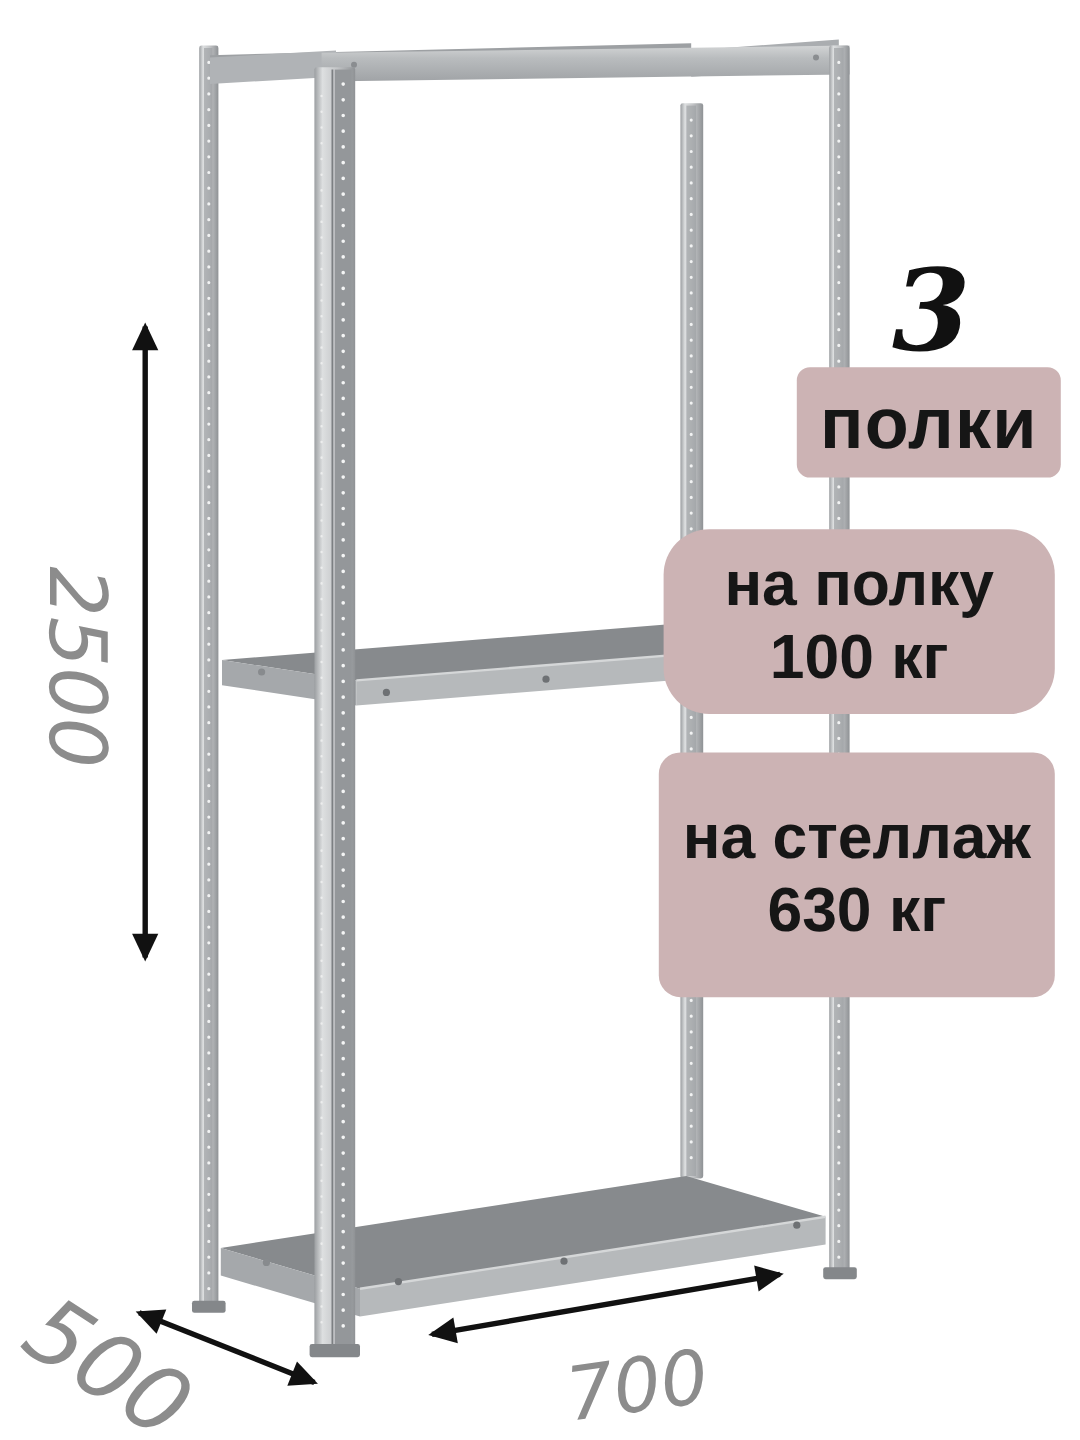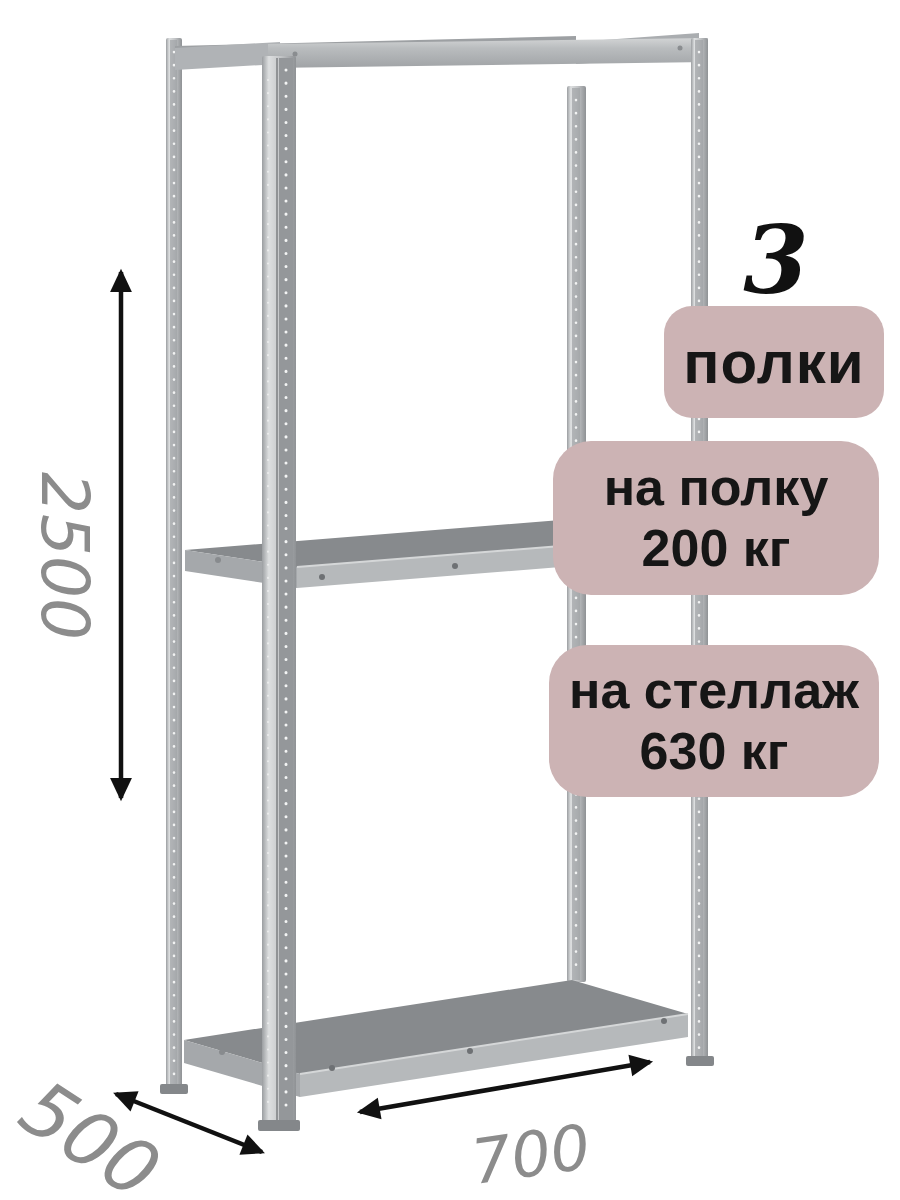--- a/index.html
+++ b/index.html
@@ -34,33 +34,33 @@
     color: var(--badge-text, #161616);
     font-weight: 700;
     display: flex;
     flex-direction: column;
     align-items: center;
     justify-content: center;
     text-align: center;
   }
   .badge-count {
     left: 664px; top: 306px;
-    width: 220px; height: 112px;
-    border-radius: 28px;
+    width: 220px; height: 92px;
+    border-radius: 11px;
     font-size: 60px;
     letter-spacing: 1px;
   }
   .badge-load {
     width: 326px; height: 154px;
     border-radius: 38px;
     font-size: 52px;
     line-height: 1.18;
   }
   .badge-shelf-load { left: 553px; top: 441px; }
-  .badge-rack-load  { left: 549px; top: 645px; width: 330px; height: 152px; }
+  .badge-rack-load  { left: 549px; top: 627px; width: 330px; height: 204px; border-radius: 18px; }
 
   
   .dim {
     position: absolute;
     color: var(--dim-text, #8c8c8c);
     font-family: "DejaVu Sans", sans-serif;
     font-style: italic;
     text-align: center;
   }
   .dim-height {
@@ -174,21 +174,21 @@
   </svg>
 
   <div class="count-number">3</div>
 
   <div class="badge badge-count">
     <span>полки</span>
   </div>
 
   <div class="badge badge-load badge-shelf-load">
     <div>на полку</div>
-    <div>200 кг</div>
+    <div>100 кг</div>
   </div>
 
   <div class="badge badge-load badge-rack-load">
     <div>на стеллаж</div>
     <div>630 кг</div>
   </div>
 
   <div class="dim dim-height">2500</div>
 
   <div class="dim dim-depth">500</div>

